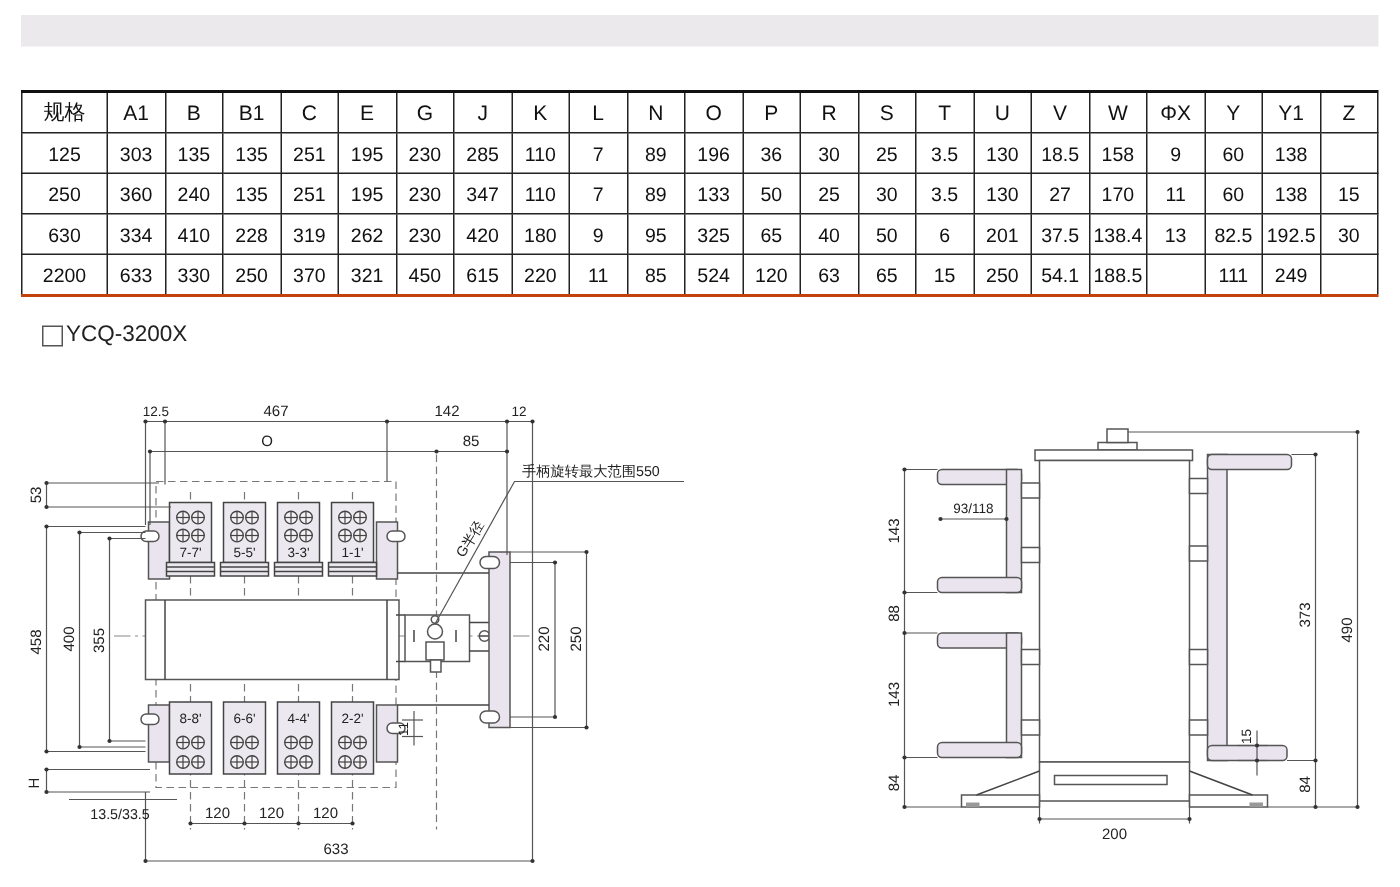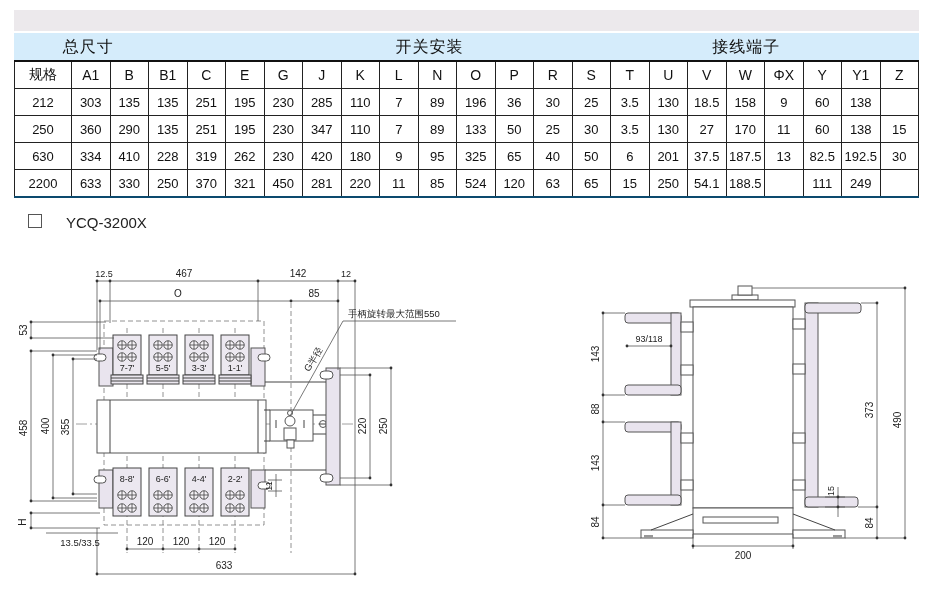--- a/index.html
+++ b/index.html
@@ -5,26 +5,26 @@
   html,body{margin:0;padding:0;background:#fff;}
   .page{position:relative;width:933px;height:591px;background:#fff;
         font-family:"Liberation Sans",sans-serif;overflow:hidden;color:#1a1a1a;}
   .top-strip{position:absolute;left:14px;top:10px;width:905px;height:21px;background:#ece9ec;}
   .band{position:absolute;left:14px;top:33px;width:905px;height:27px;background:#d5ecfb;}
   .band .grp{position:absolute;top:50%;transform:translate(-50%,-50%);
              font-size:16px;letter-spacing:1px;color:#111;white-space:nowrap;}
   .g1{left:8.2%;} .g2{left:45.9%;} .g3{left:80.9%;}
   table.spec{position:absolute;left:14px;top:60px;width:905px;border-collapse:collapse;
              table-layout:fixed;font-size:13px;color:#111;
-             border-top:2px solid #111;border-bottom:2px solid #0c4a6e;}
+             border-top:2px solid #111;border-bottom:2px solid #c2410c;}
   table.spec th,table.spec td{border:1px solid #222;text-align:center;height:26px;
              padding:0;font-weight:normal;overflow:hidden;white-space:nowrap;}
   table.spec th{font-size:14px;}
   table.spec th:first-child{width:56px;}
-  .model{position:absolute;left:28px;top:214px;display:flex;align-items:flex-start;gap:24px;
+  .model{position:absolute;left:28px;top:214px;display:flex;align-items:flex-end;gap:2px;
          font-size:15px;color:#222;}
   .model .box{width:12px;height:12px;border:1.5px solid #555;display:inline-block;}
   .drawing{position:absolute;}
   #front{left:18px;top:258px;}
   #side{left:585px;top:262px;}
   svg text{font-family:"Liberation Sans",sans-serif;font-size:10px;fill:#222;}
   .dim{stroke:#555;stroke-width:.8;fill:none;}
   .solid{stroke:#444;stroke-width:1;fill:none;}
   .part{fill:#e9e4ee;stroke:#555;stroke-width:1;}
   .blockf{fill:#ece8f0;stroke:#444;stroke-width:1;}
@@ -34,25 +34,20 @@
   .dot{fill:#333;stroke:none;}
   .sm{font-size:9px;} .md{font-size:9.5px;}
 </style>
 </head>
 <body>
 
 <div class="page">
 
   <div class="top-strip"></div>
 
-  <div class="band">
-    <span class="grp g1">总尺寸</span>
-    <span class="grp g2">开关安装</span>
-    <span class="grp g3">接线端子</span>
-  </div>
 
   <table class="spec">
     <thead>
       <tr>
           <th>规格</th>
           <th>A1</th>
           <th>B</th>
           <th>B1</th>
           <th>C</th>
           <th>E</th>
@@ -70,21 +65,21 @@
           <th>V</th>
           <th>W</th>
           <th>ΦX</th>
           <th>Y</th>
           <th>Y1</th>
           <th>Z</th>
         </tr>
     </thead>
     <tbody>
         <tr>
-          <td>212</td>
+          <td>125</td>
           <td>303</td>
           <td>135</td>
           <td>135</td>
           <td>251</td>
           <td>195</td>
           <td>230</td>
           <td>285</td>
           <td>110</td>
           <td>7</td>
           <td>89</td>
@@ -97,21 +92,21 @@
           <td>18.5</td>
           <td>158</td>
           <td>9</td>
           <td>60</td>
           <td>138</td>
           <td></td>
         </tr>
         <tr>
           <td>250</td>
           <td>360</td>
-          <td>290</td>
+          <td>240</td>
           <td>135</td>
           <td>251</td>
           <td>195</td>
           <td>230</td>
           <td>347</td>
           <td>110</td>
           <td>7</td>
           <td>89</td>
           <td>133</td>
           <td>50</td>
@@ -138,35 +133,35 @@
           <td>180</td>
           <td>9</td>
           <td>95</td>
           <td>325</td>
           <td>65</td>
           <td>40</td>
           <td>50</td>
           <td>6</td>
           <td>201</td>
           <td>37.5</td>
-          <td>187.5</td>
+          <td>138.4</td>
           <td>13</td>
           <td>82.5</td>
           <td>192.5</td>
           <td>30</td>
         </tr>
         <tr>
           <td>2200</td>
           <td>633</td>
           <td>330</td>
           <td>250</td>
           <td>370</td>
           <td>321</td>
           <td>450</td>
-          <td>281</td>
+          <td>615</td>
           <td>220</td>
           <td>11</td>
           <td>85</td>
           <td>524</td>
           <td>120</td>
           <td>63</td>
           <td>65</td>
           <td>15</td>
           <td>250</td>
           <td>54.1</td>

